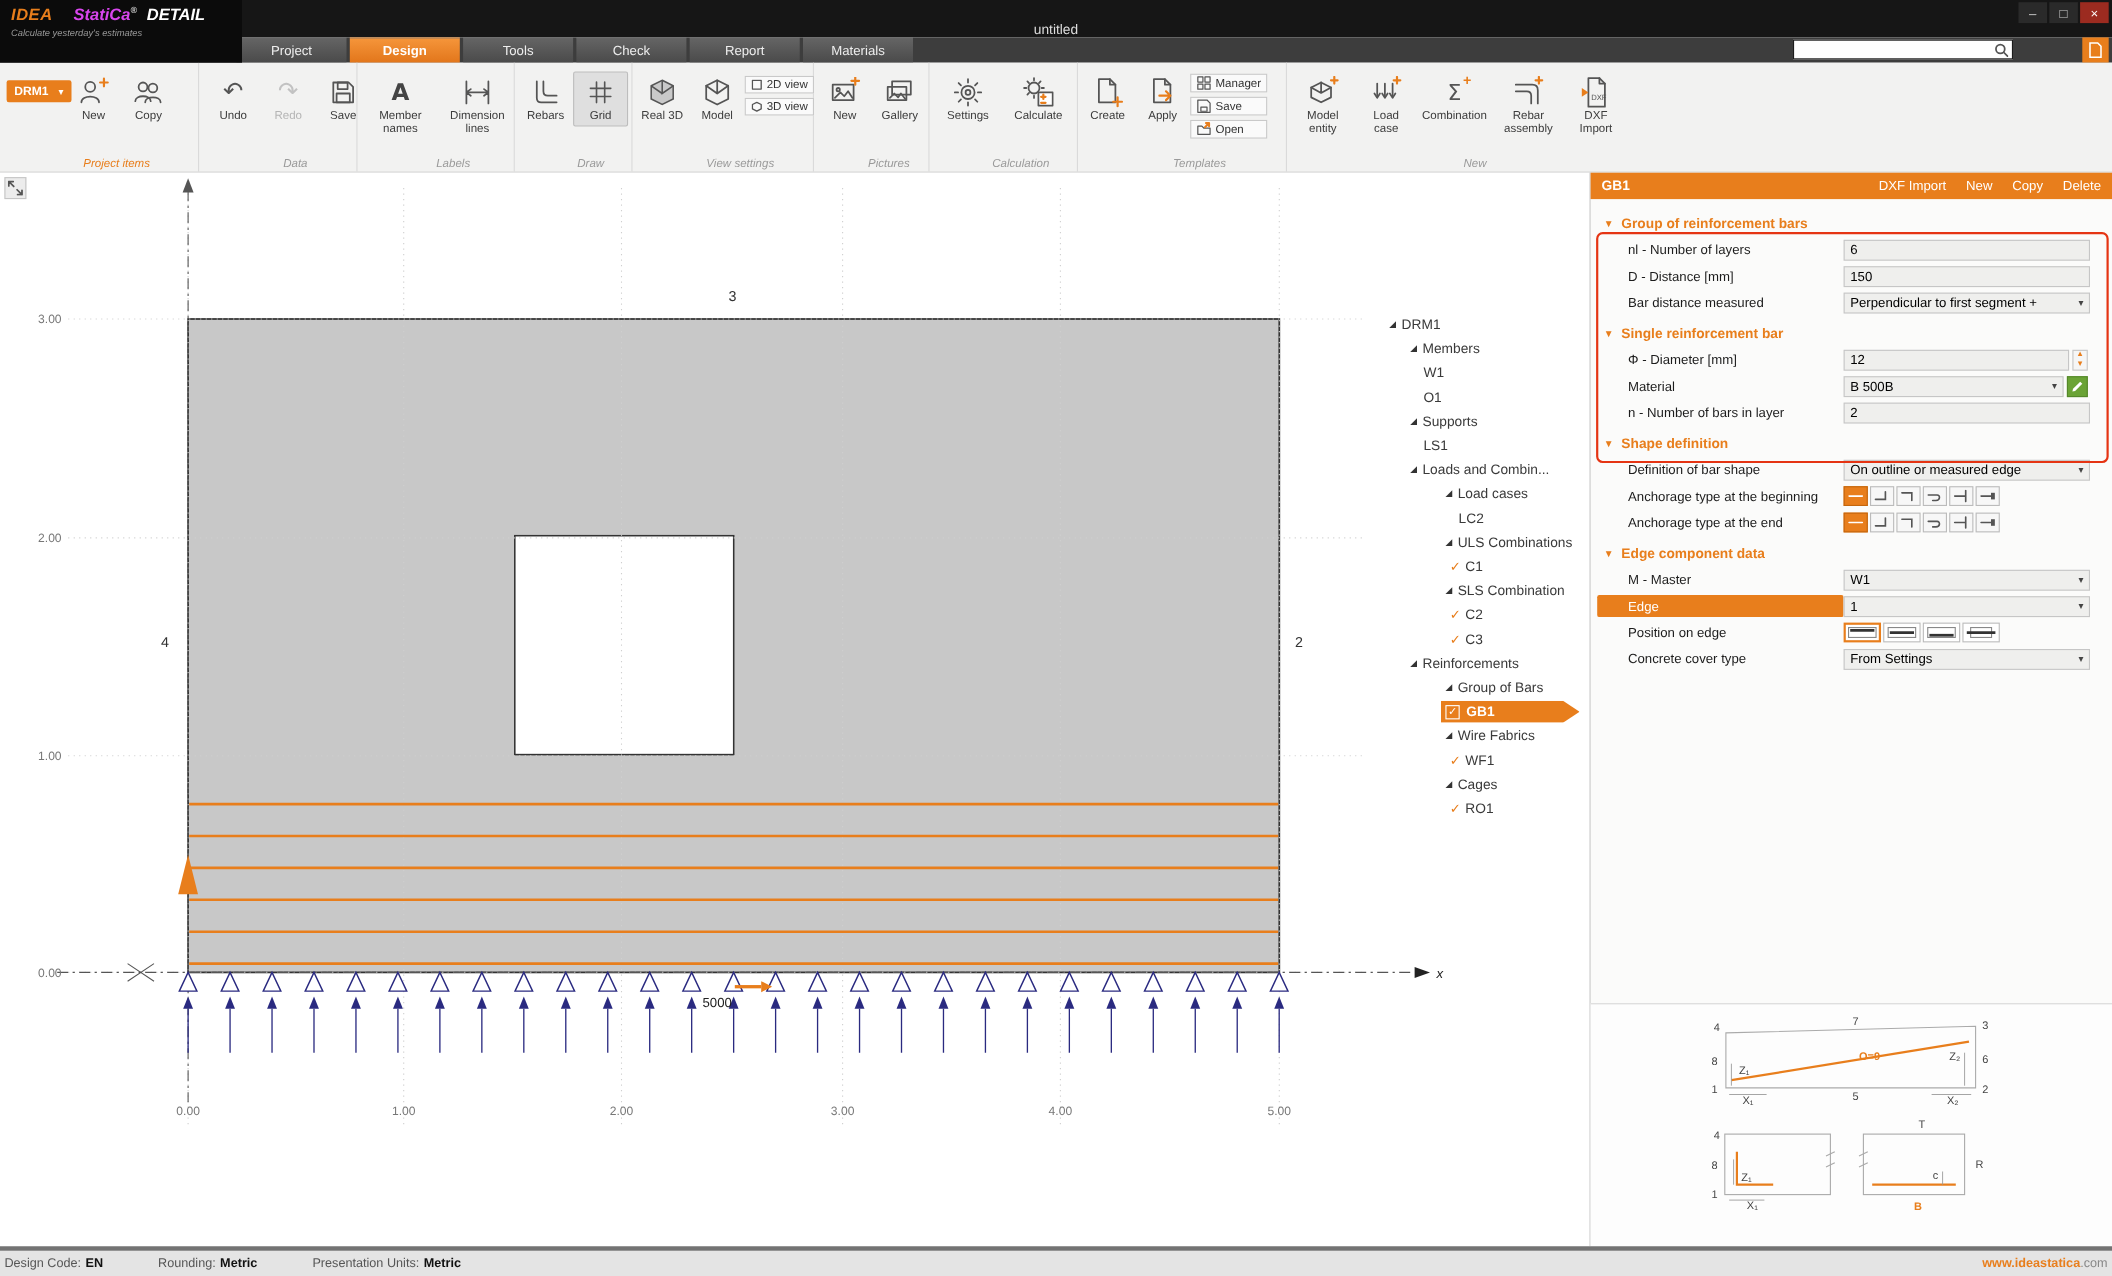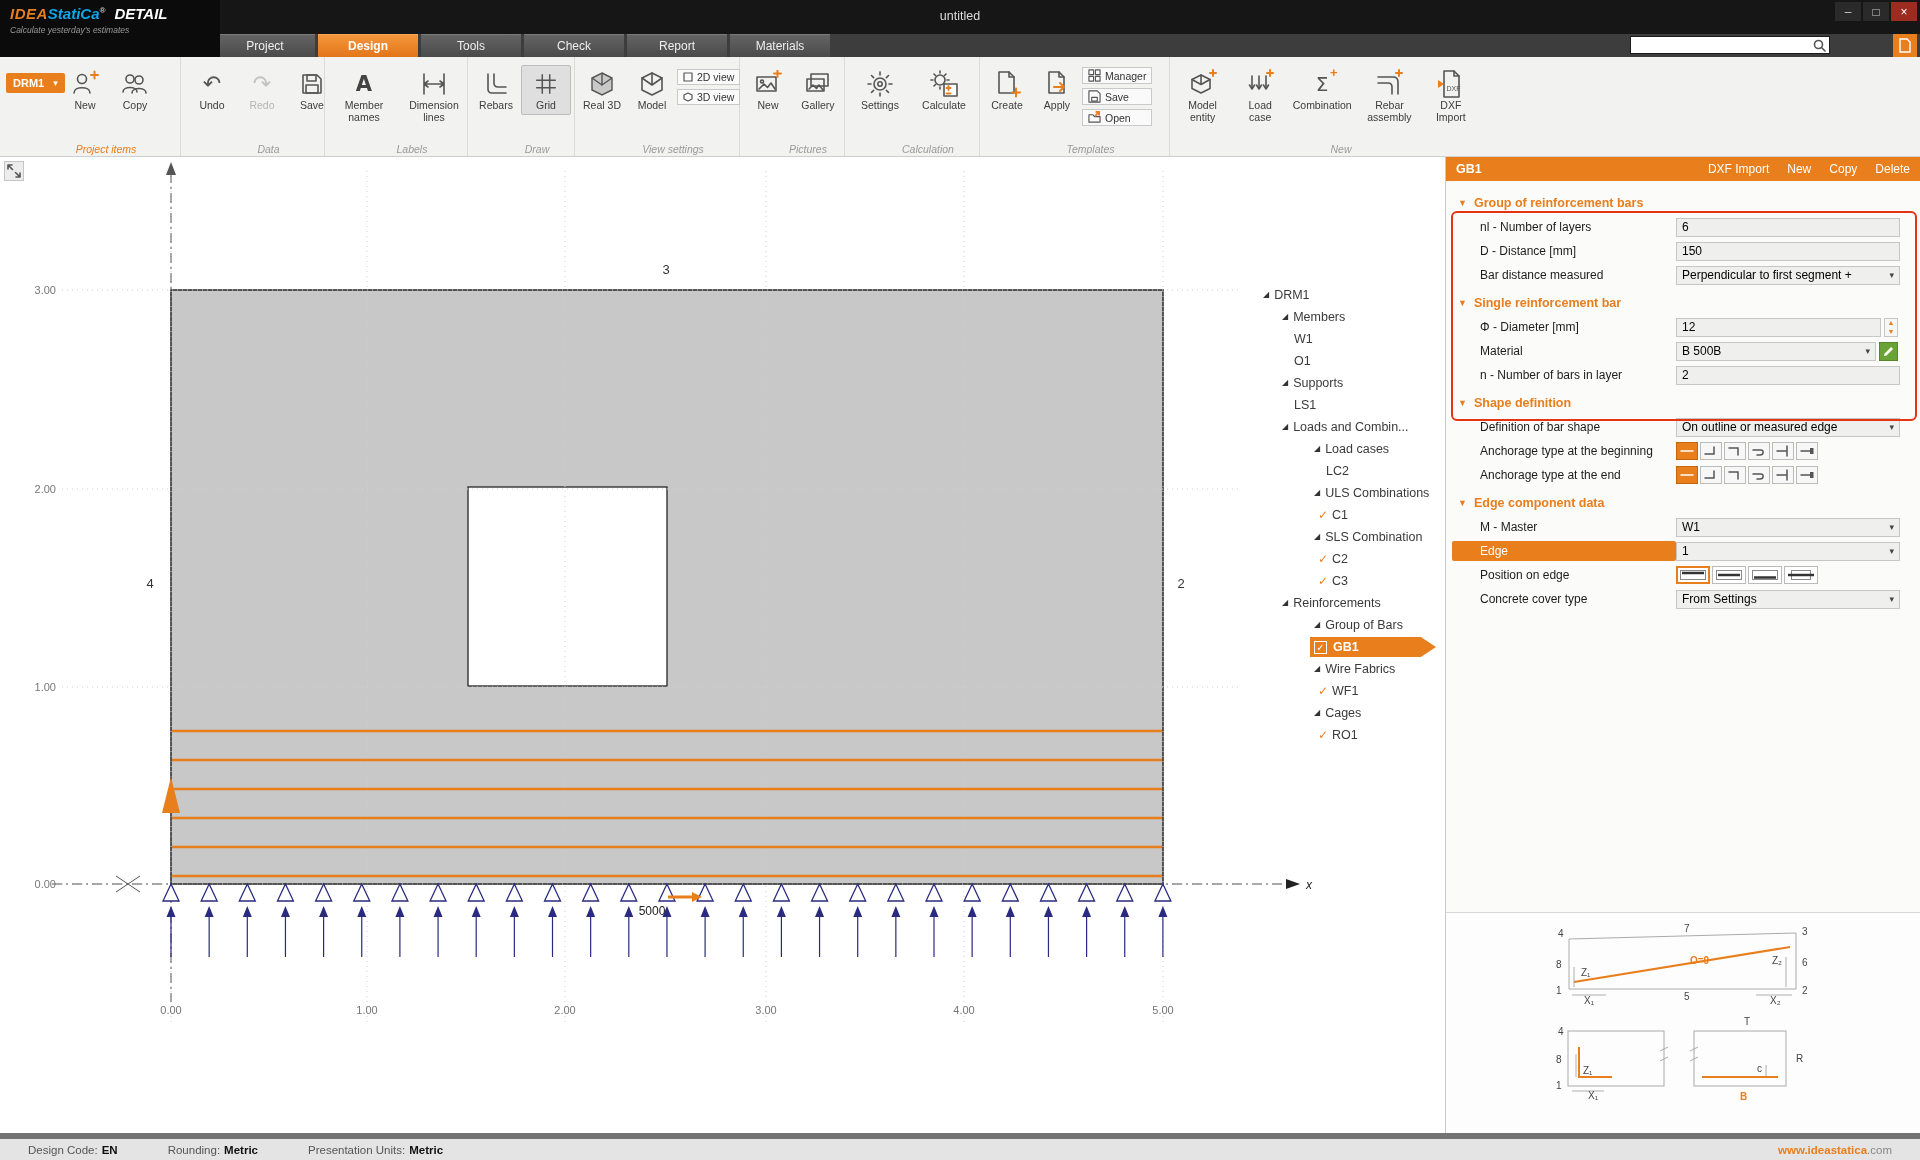--- a/index.html
+++ b/index.html
@@ -3,25 +3,25 @@
 <meta charset="utf-8">
 <style>
   html,body{margin:0;padding:0;background:#777;font-family:"Liberation Sans","DejaVu Sans",sans-serif;}
   .app{position:relative;width:1920px;height:1160px;background:#fff;overflow:hidden;}
 
   
   .titlebar{position:absolute;top:0;left:0;width:100%;height:34px;background:#161616;}
   .logo-block{position:absolute;top:0;left:0;width:220px;height:57px;background:#0b0b0b;color:#fff;padding:5px 0 0 10px;box-sizing:border-box;z-index:6;}
   .logo-line{font-size:15px;font-style:italic;font-weight:bold;white-space:nowrap;}
   .logo-idea{color:#e87e1c;font-weight:900;letter-spacing:.5px;}
-  .logo-statica{color:#0ea5e9;}
+  .logo-statica{color:#d946ef;margin-left:19px;}
   .logo-reg{font-size:8px;vertical-align:super;color:#ccc;}
   .logo-detail{color:#fff;margin-left:9px;font-weight:800;}
   .tagline{font-size:8.5px;font-style:italic;color:#999;margin-top:3px;}
-  .doc-title{position:absolute;top:9px;left:0;width:100%;text-align:center;color:#ddd;font-size:12.5px;}
+  .doc-title{position:absolute;top:20px;left:0;width:100%;text-align:center;color:#ddd;font-size:12.5px;}
   .winbtns{position:absolute;top:2px;right:3px;display:flex;gap:2px;z-index:7;}
   .winbtn{width:26px;height:19px;display:flex;align-items:center;justify-content:center;color:#ccc;font-size:12px;cursor:pointer;background:#2a2a2a;}
   .winbtn.close{background:#9c2b20;color:#fff;}
 
   
   .tabbar{position:absolute;top:34px;left:0;width:100%;height:23px;background:#3d3d3d;}
   .tabs{position:absolute;left:215px;top:0;height:23px;display:flex;gap:3px;}
   .tab{width:100px;height:23px;display:flex;align-items:center;justify-content:center;color:#eee;font-size:12px;background:linear-gradient(#646464,#4a4a4a);border-top:1px solid #7a7a7a;box-sizing:border-box;cursor:pointer;}
   .tab.active{background:linear-gradient(#f5953a,#e2761b);color:#fff;font-weight:bold;border-top:1px solid #f7a75c;}
   .search{position:absolute;left:1630px;top:2px;width:200px;height:18px;background:#fff;border:1px solid #1c1c1c;display:flex;align-items:center;box-sizing:border-box;padding-right:3px;}
@@ -106,21 +106,21 @@
   .ptile.selected{border:2px solid #e87e1c;}
   .red-box{position:absolute;left:5px;top:30px;width:462px;height:206px;border:2px solid #e53413;border-radius:6px;pointer-events:none;}
   .props-diagram{position:absolute;left:0;top:755px;width:100%;height:221px;border-top:1px solid #d8d8d8;background:#fdfdfd;}
   .dg{font-size:10px;fill:#444;}
   .dgo{font-size:10px;fill:#e87e1c;font-weight:bold;}
   .dl{stroke:#aaa;stroke-width:1;fill:none;}
   .dlo{stroke:#e87e1c;stroke-width:2;fill:none;}
   .dim{stroke:#999;stroke-width:.8;fill:none;}
 
   
-  .statusbar{position:absolute;left:0;top:1133px;width:100%;height:27px;background:#e4e4e4;border-top:6px solid #737373;display:flex;align-items:center;font-size:11.5px;color:#555;box-sizing:border-box;padding:0 28px;}
+  .statusbar{position:absolute;left:0;top:1133px;width:100%;height:27px;background:#e4e4e4;border-top:4px solid #737373;display:flex;align-items:center;font-size:11.5px;color:#555;box-sizing:border-box;padding:0 4px;}
   .sb-item{margin-right:50px;}
   .sb-item b{color:#111;margin-left:4px;}
   .sb-site{margin-left:auto;font-size:11.5px;}
   .site-main{color:#e87e1c;font-weight:bold;}
   .site-suffix{color:#888;}
 </style>
 </head>
 <body>
 
 <div class="app">

